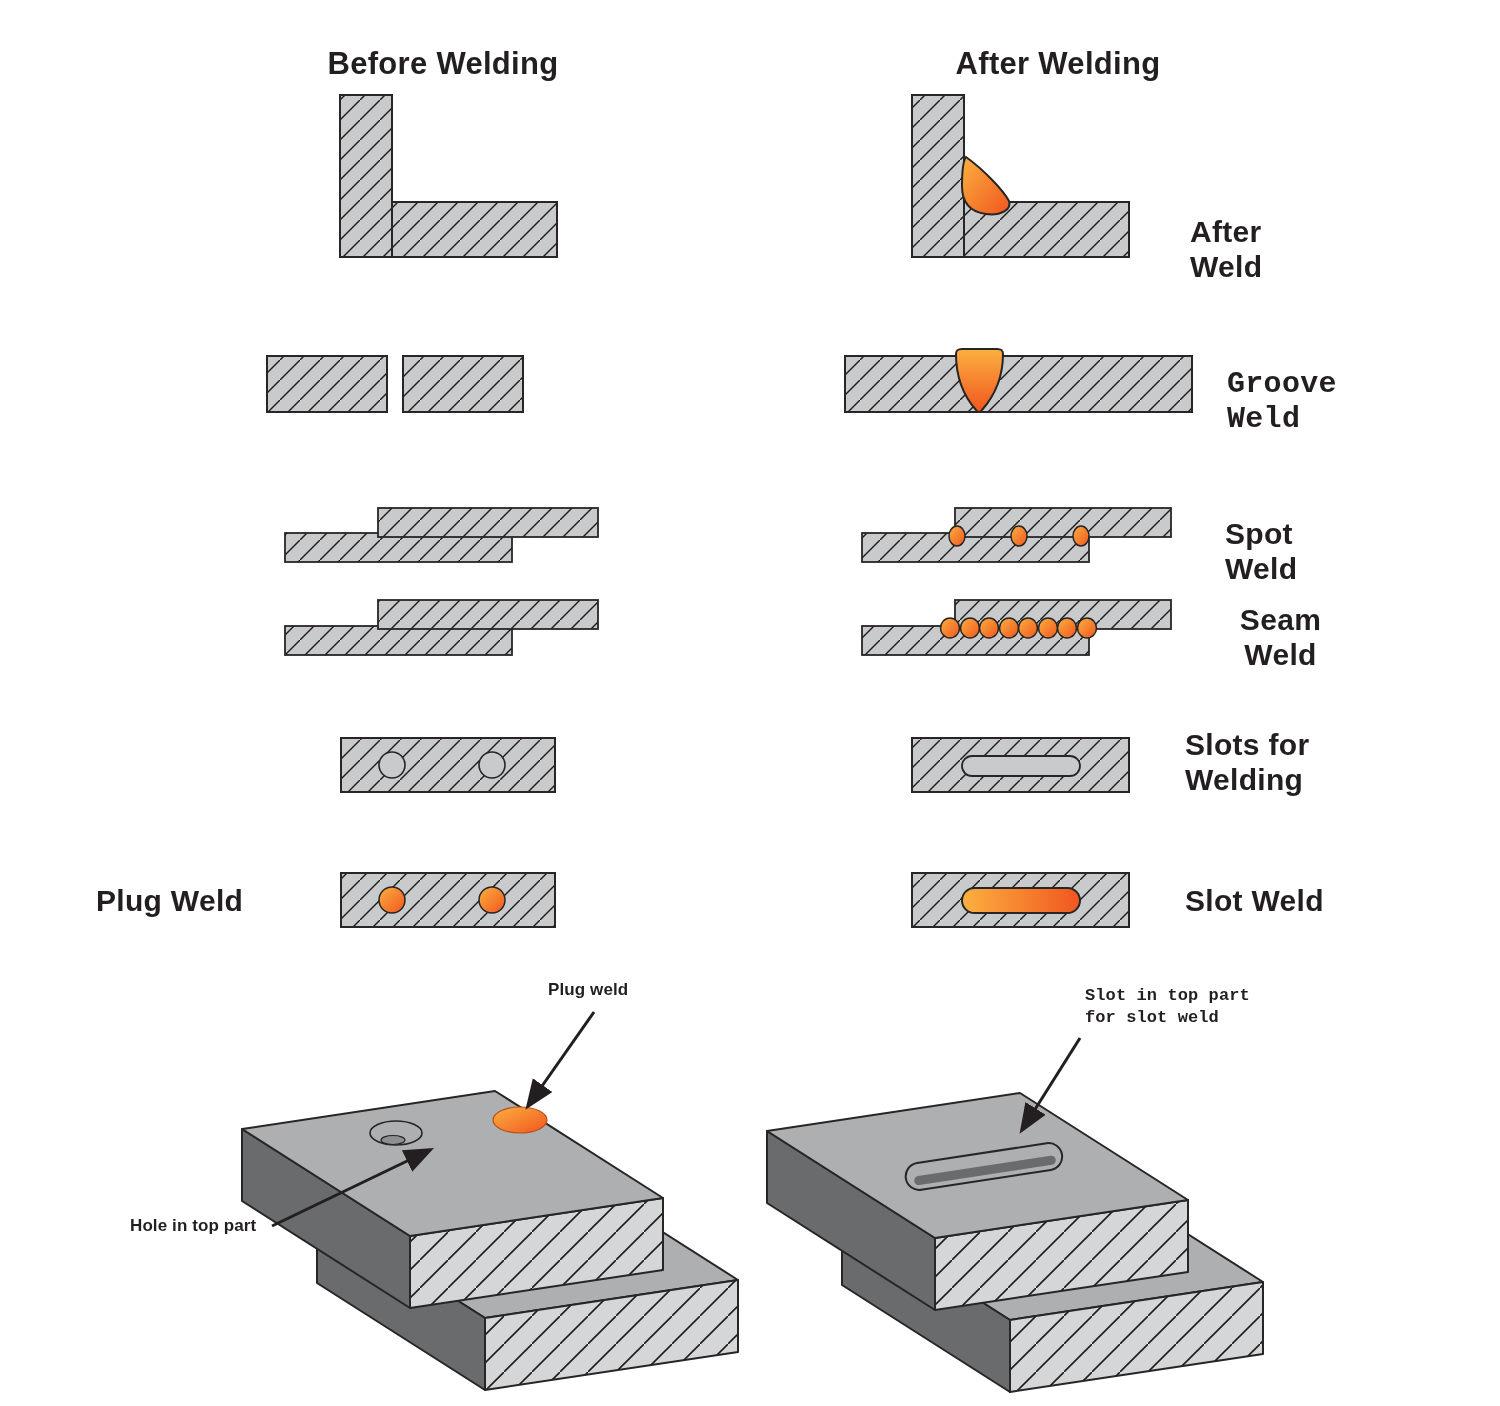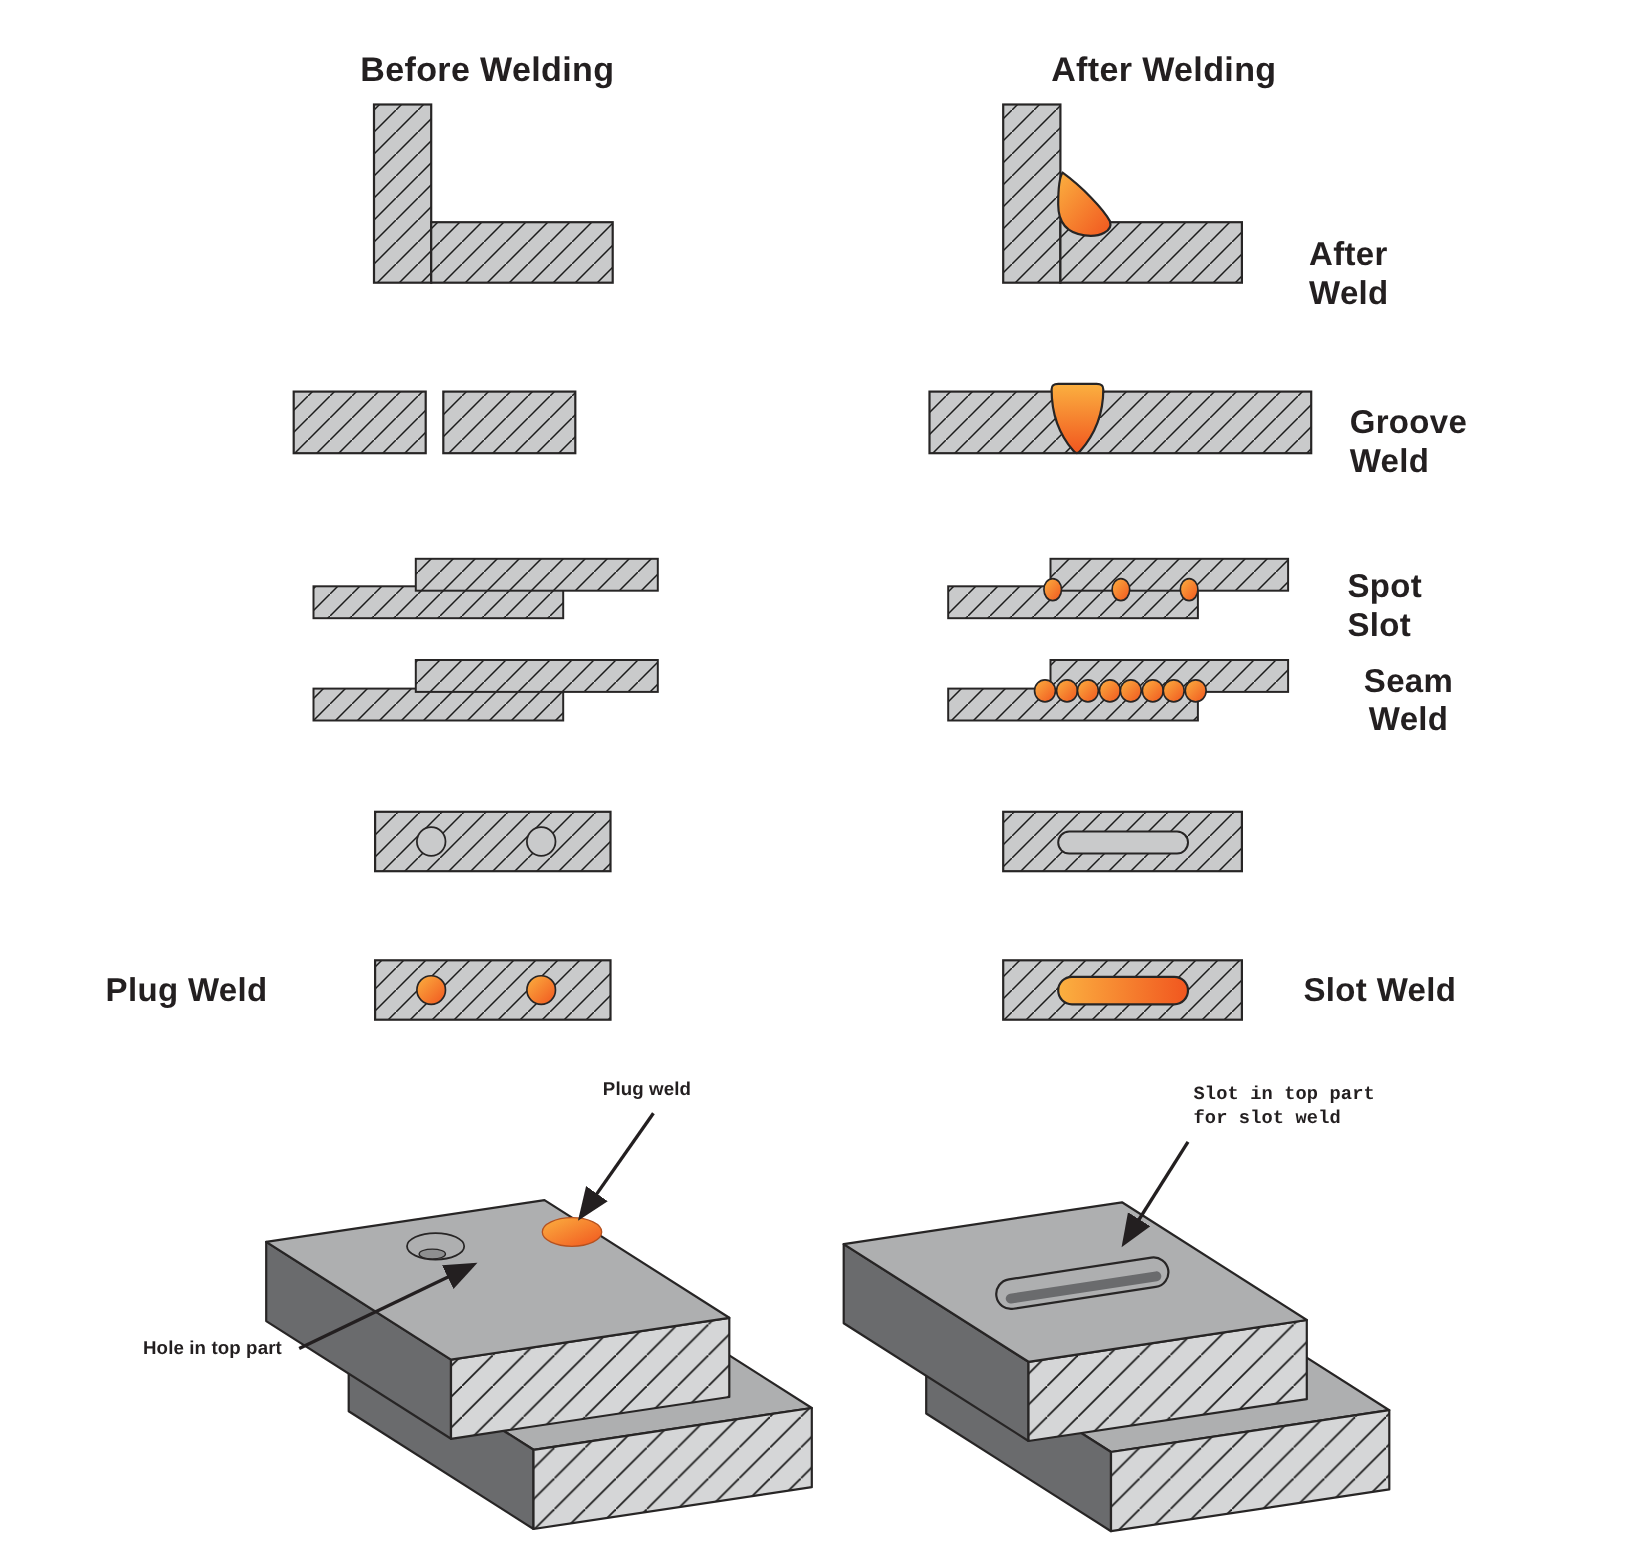--- a/index.html
+++ b/index.html
@@ -195,23 +195,25 @@
 
   <line class="arrow" x1="594" y1="1012" x2="528" y2="1106"></line>
   <line class="arrow" x1="272" y1="1226" x2="430" y2="1150"></line>
   <line class="arrow" x1="1080" y1="1038" x2="1022" y2="1130"></line>
 </svg>
 
   <div class="lbl h1" style="left:443px;top:46px;">Before Welding</div>
   <div class="lbl h1" style="left:1018px;top:46px;margin-left:40px;">After Welding</div>
 
   <div class="lbl row-label" style="left:1190px;top:214px;">After Weld</div>
-  <div class="lbl row-label" style="left:1227px;top:367px;">Groove Weld</div>
-  <div class="lbl row-label" style="left:1225px;top:516px;">Spot Slot</div>
+  <div class="lbl row-label" style="left:1227px;top:367px;font-family:Liberation Mono, monospace;">Groove Weld</div>
+  <div class="lbl row-label" style="left:1225px;top:516px;">Spot Weld</div>
   <div class="lbl row-label" style="left:1225px;top:602px;text-align:center;">Seam Weld</div>
+  <div class="lbl row-label" style="left:1185px;top:727px;">Slots for
+Welding</div>
   <div class="lbl row-label" style="left:96px;top:883px;">Plug Weld</div>
   <div class="lbl row-label" style="left:1185px;top:883px;">Slot Weld</div>
 
   <div class="lbl ann" style="left:548px;top:979px;">Plug weld</div>
   <div class="lbl ann" style="left:130px;top:1215px;">Hole in top part</div>
   <div class="lbl ann" style="left:1085px;top:985px;font-family:Liberation Mono, monospace;">Slot in top part
 for slot weld</div>
 </div>
 
 </body></html>

